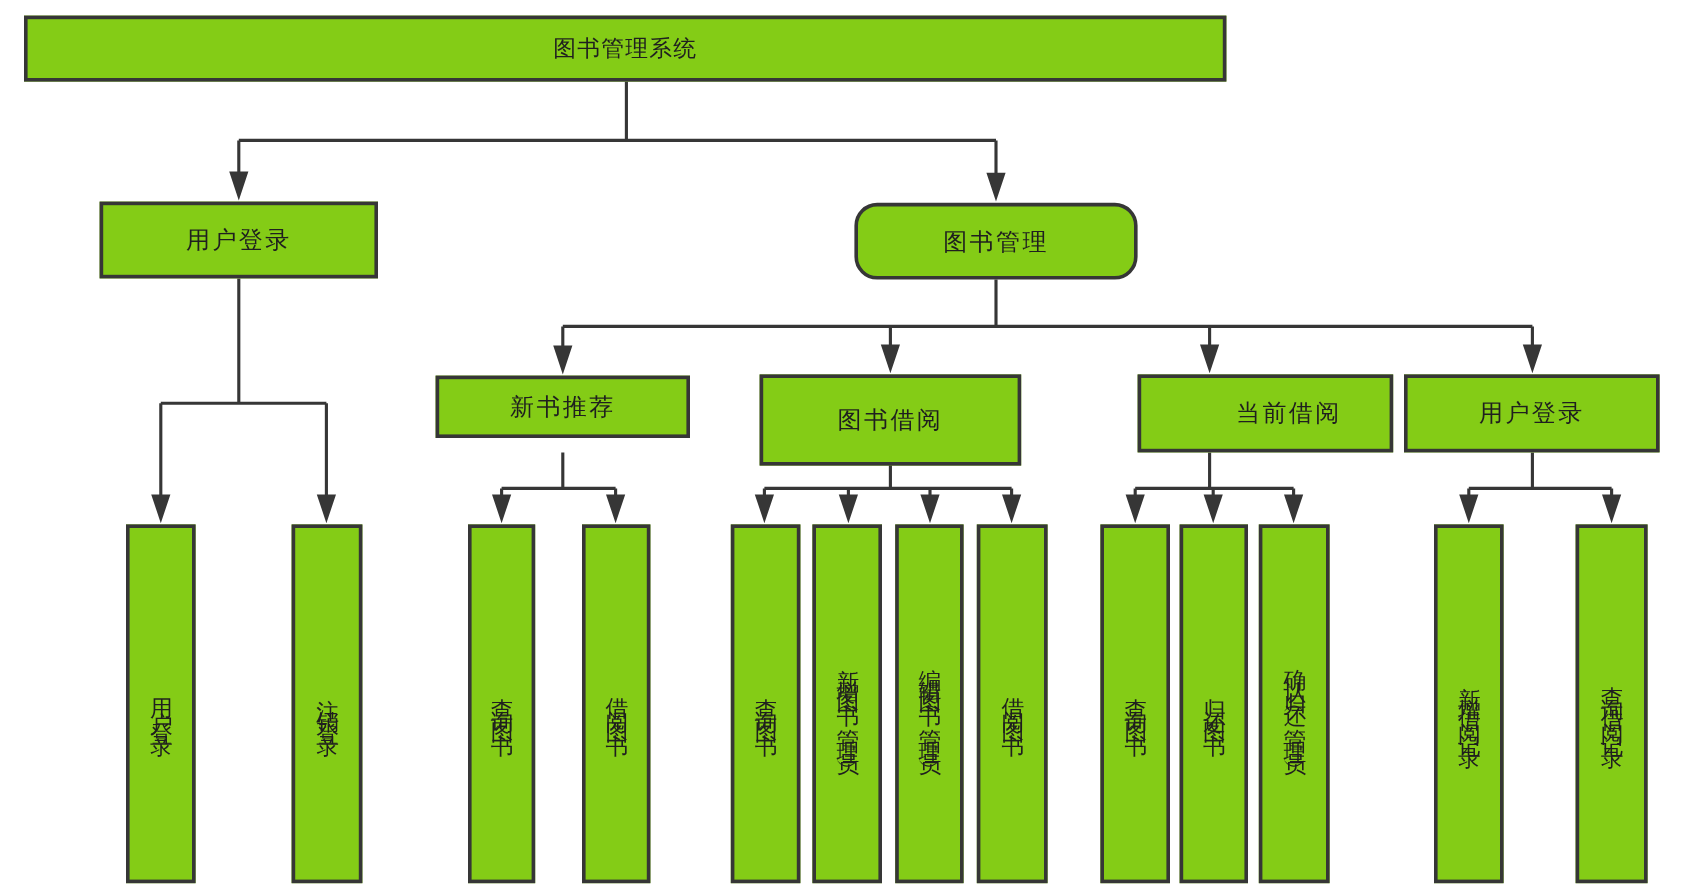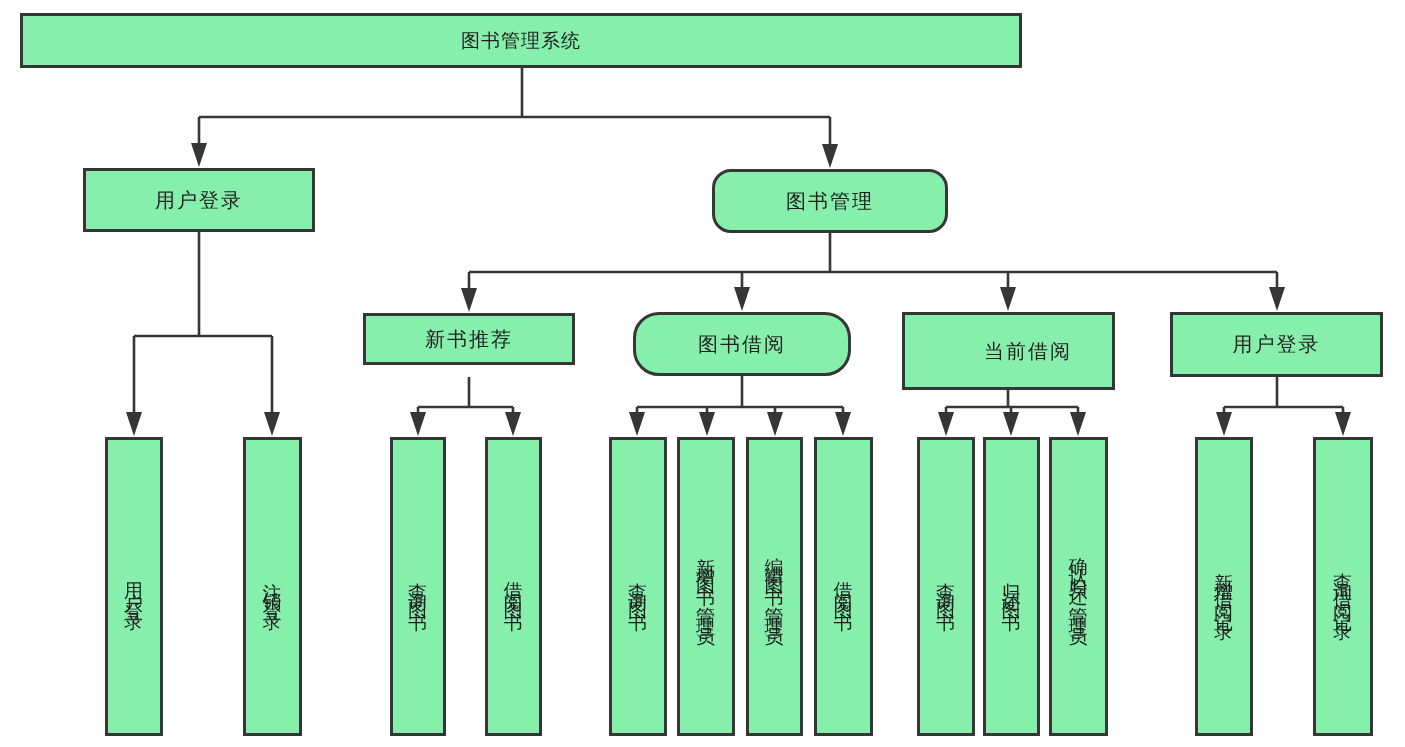--- a/index.html
+++ b/index.html
@@ -6,21 +6,21 @@
   .stage {
     position: relative;
     width: 1405px; height: 747px;
     background: #ffffff;
     font-family: "DejaVu Sans", "Liberation Sans", sans-serif;
     overflow: hidden;
   }
   svg.wires { position: absolute; left: 0; top: 0; width: 1405px; height: 747px; }
   .node {
     position: absolute;
-    background: #86efac;
+    background: #84cc16;
     border: 3px solid #363636;
     box-sizing: border-box;
     display: flex; align-items: center; justify-content: center;
     color: #1f1f1f;
   }
   .node.h span { font-size: 20px; letter-spacing: 2px; white-space: nowrap; }
   .node.root span { font-size: 19px; letter-spacing: 1px; }
   .node.leaf span {
     writing-mode: vertical-rl;
     text-orientation: mixed;
@@ -71,24 +71,24 @@
   <div class="node h" style="left:83px; top:168px; width:232px; height:64px;">
     <span>用户登录</span>
   </div>
   <div class="node h" style="left:712px; top:169px; width:236px; height:64px;border-radius:19px;">
     <span>图书管理</span>
   </div>
 
   <div class="node h" style="left:363px; top:313px; width:212px; height:52px;">
     <span>新书推荐</span>
   </div>
-  <div class="node h" style="left:633px; top:312px; width:218px; height:64px;border-radius:26px;">
+  <div class="node h" style="left:633px; top:312px; width:218px; height:76px;">
     <span>图书借阅</span>
   </div>
-  <div class="node h" style="left:902px; top:312px; width:213px; height:78px;padding-left:39px;">
+  <div class="node h" style="left:948px; top:312px; width:213px; height:65px;padding-left:39px;">
     <span>当前借阅</span>
   </div>
   <div class="node h" style="left:1170px; top:312px; width:213px; height:65px;">
     <span>用户登录</span>
   </div>
 
   <div class="node leaf" style="left:105px; top:437px; width:58px; height:299px;">
     <span>用户登录</span>
   </div>
   <div class="node leaf" style="left:243px; top:437px; width:59px; height:299px;">

